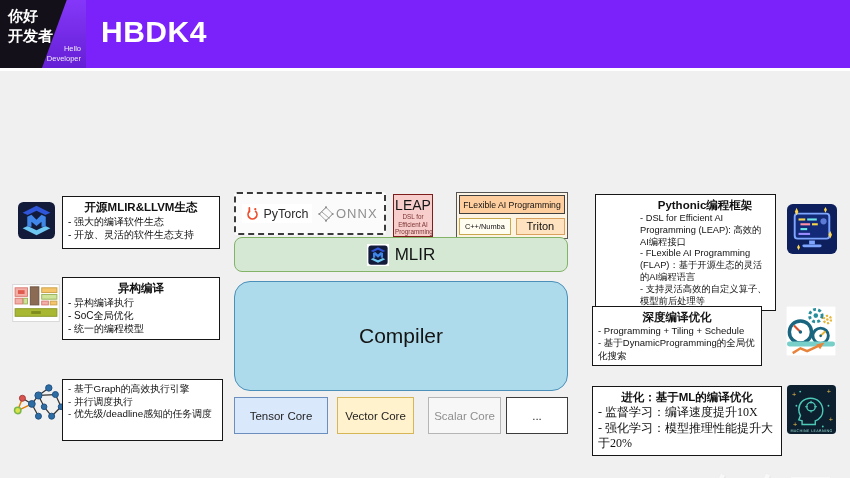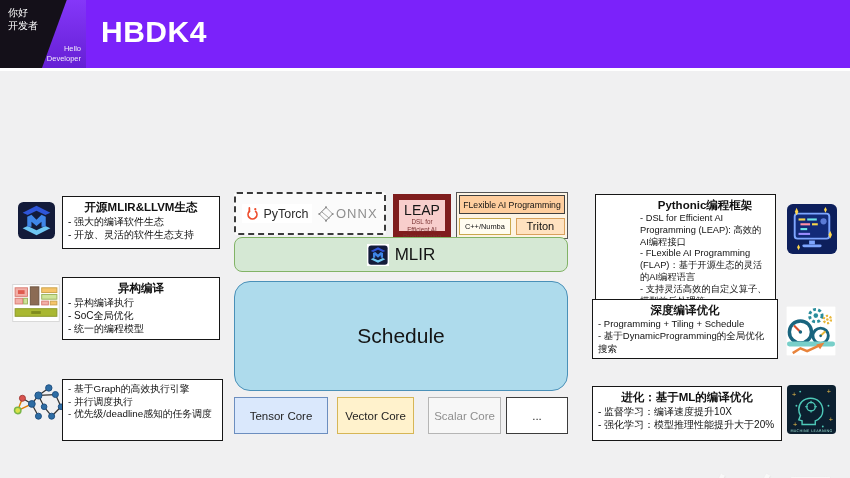--- a/index.html
+++ b/index.html
@@ -3,54 +3,54 @@
 <meta charset="utf-8">
 <style>
   html,body{margin:0;padding:0;}
   .slide{position:relative;width:850px;height:478px;background:#f0f0f1;overflow:hidden;
          font-family:"Liberation Sans","DejaVu Sans",sans-serif;color:#111;}
   
   .header{position:absolute;top:0;left:0;width:850px;height:68px;background:#7b22fa;}
   .header-title{position:absolute;left:101px;top:15px;color:#fff;font-size:30px;font-weight:bold;letter-spacing:.5px;}
   .logo{position:absolute;top:0;left:0;width:86px;height:68px;background:#141019;overflow:hidden;}
   .logo-wedge{position:absolute;right:-14px;top:-6px;width:46px;height:90px;background:linear-gradient(160deg,#8a3bff,#5b18c9);transform:rotate(20deg);}
-  .logo-cn{position:absolute;top:6px;left:8px;color:#fff;font-weight:normal;font-size:10px;line-height:1.3;z-index:2;}
+  .logo-cn{position:absolute;top:6px;left:8px;color:#fff;font-weight:bold;font-size:15px;line-height:1.3;z-index:2;}
   .logo-en{position:absolute;right:5px;bottom:4px;color:#efe9fa;font-size:7.5px;text-align:right;line-height:1.35;z-index:2;}
   .header-strip{position:absolute;top:68px;left:0;width:850px;height:3px;background:#fff;}
   .body{position:absolute;top:71px;left:0;width:850px;height:407px;margin-top:48px;}
   
   .panel{position:absolute;background:#fff;border:1px solid #161616;padding:3px 5px;box-sizing:border-box;}
   .p-title{font-weight:bold;text-align:center;font-size:11.5px;line-height:1.3;}
   .p-bullets{font-size:10px;line-height:1.3;}
   #lp0{left:62px;top:77px;width:158px;min-height:53px;}
   #lp1{left:62px;top:158px;width:158px;min-height:63px;}
   #lp2{left:62px;top:260px;width:161px;min-height:62px;}
   #lp2 .p-bullets{font-size:9.8px;}
   #rp0{left:595px;top:75px;width:181px;min-height:92px;padding-left:44px;}
   #rp0 .p-bullets{font-size:9.3px;line-height:1.27;}
-  #rp1{left:592px;top:180px;width:186px;min-height:57px;}
+  #rp1{left:592px;top:187px;width:170px;min-height:57px;}
   #rp1 .p-bullets{font-size:9.5px;}
   #rp2{left:592px;top:267px;width:190px;min-height:55px;}
-  #rp2 .p-bullets{font-size:10px;}
+  #rp2 .p-bullets{font-size:12px;font-family:Liberation Serif, serif;}
   
   .icon-abs{position:absolute;line-height:0;}
   #icon-mlir-left{left:18px;top:83px;}
   #icon-soc{left:12px;top:165px;}
   #icon-graph{left:13px;top:262px;}
   #icon-code{left:787px;top:85px;}
   #icon-speed{left:786px;top:187px;}
   #icon-ml{left:787px;top:266px;}
   
   .fw-box{position:absolute;left:234px;top:73px;width:152px;height:43px;border:2px dashed #3a3a3a;border-radius:3px;
           background:#fbfbfb;display:flex;align-items:center;justify-content:space-evenly;box-sizing:border-box;}
   .pytorch{display:flex;align-items:center;gap:3px;background:#fff;padding:2px 3px;}
   .pytorch-label{font-size:12.5px;color:#2b2b2b;}
   .onnx{display:flex;align-items:center;gap:2px;}
   .onnx-label{font-size:13px;color:#8f8f8f;letter-spacing:1px;}
-  .leap-box{position:absolute;left:393px;top:75px;width:58px;height:43px;background:#f8cecc;border:6px solid #7f1d1d;
+  .leap-box{position:absolute;left:393px;top:75px;width:40px;height:43px;background:#f8cecc;border:1px solid #7f1d1d;
             box-sizing:border-box;text-align:center;}
   .leap-title{font-size:14px;color:#161616;line-height:1.15;margin-top:2px;}
   .leap-sub{font-size:6.3px;color:#7a3333;line-height:1.2;padding:0 1px;}
   .flap-group{position:absolute;left:456px;top:73px;width:112px;height:47px;background:#fdf3e3;border:1px solid #555;box-sizing:border-box;}
   .flap-label{position:absolute;left:2px;top:2px;right:2px;height:19px;background:#ffce9e;border:1px solid #3f3f3f;
               font-size:8.7px;text-align:center;line-height:18px;box-sizing:border-box;}
   .flap-items{position:absolute;left:2px;right:2px;bottom:3px;display:flex;gap:5px;}
   .flap-item{box-sizing:border-box;height:17px;text-align:center;}
   .flap-item-0{flex:1.05;background:#fffcf0;border:1px solid #c9a84c;font-size:7.4px;line-height:15px;}
   .flap-item-1{flex:1;background:#ffe2c0;border:1px solid #d8a05c;font-size:11px;line-height:14px;}
@@ -220,21 +220,21 @@
           <rect x="3" y="3" width="42" height="42" rx="6" fill="#131b3a"></rect>
           <polygon points="24,7 40,15 34.5,17.5 24,12.5 13.5,17.5 8,15" fill="#2f56d9"></polygon>
           <polygon points="24,41 8,33 13.5,30.5 24,35.5 34.5,30.5 40,33" fill="#6ec6f2"></polygon>
           <polygon points="13,30 13,19.5 18,17.2 24,23 30,17.2 35,19.5 35,30 30,30 30,24.7 24,29.8 18,24.7 18,30" fill="#3f86e8"></polygon>
         </svg>
       </span>
       <span class="mlir-label">MLIR</span>
     </div>
 
     <div class="compiler-box">
-      <span class="compiler-label">Schedule</span>
+      <span class="compiler-label">Compiler</span>
     </div>
 
     <div class="core" id="core0" style="background:#dae8fc;border:1px solid #6c8ebf;color:#1f1f1f">Tensor Core</div>
     <div class="core" id="core1" style="background:#fff2cc;border:1px solid #d6b656;color:#1f1f1f">Vector Core</div>
     <div class="core" id="core2" style="background:#f7f7f7;border:1px solid #b5b5b5;color:#8f8f8f">Scalar Core</div>
     <div class="core" id="core3" style="background:#ffffff;border:1px solid #3c3c3c;color:#1f1f1f">...</div>
 
     <div class="panel" id="rp0">
       <div class="p-title">Pythonic编程框架</div>
       <div class="p-bullets">

